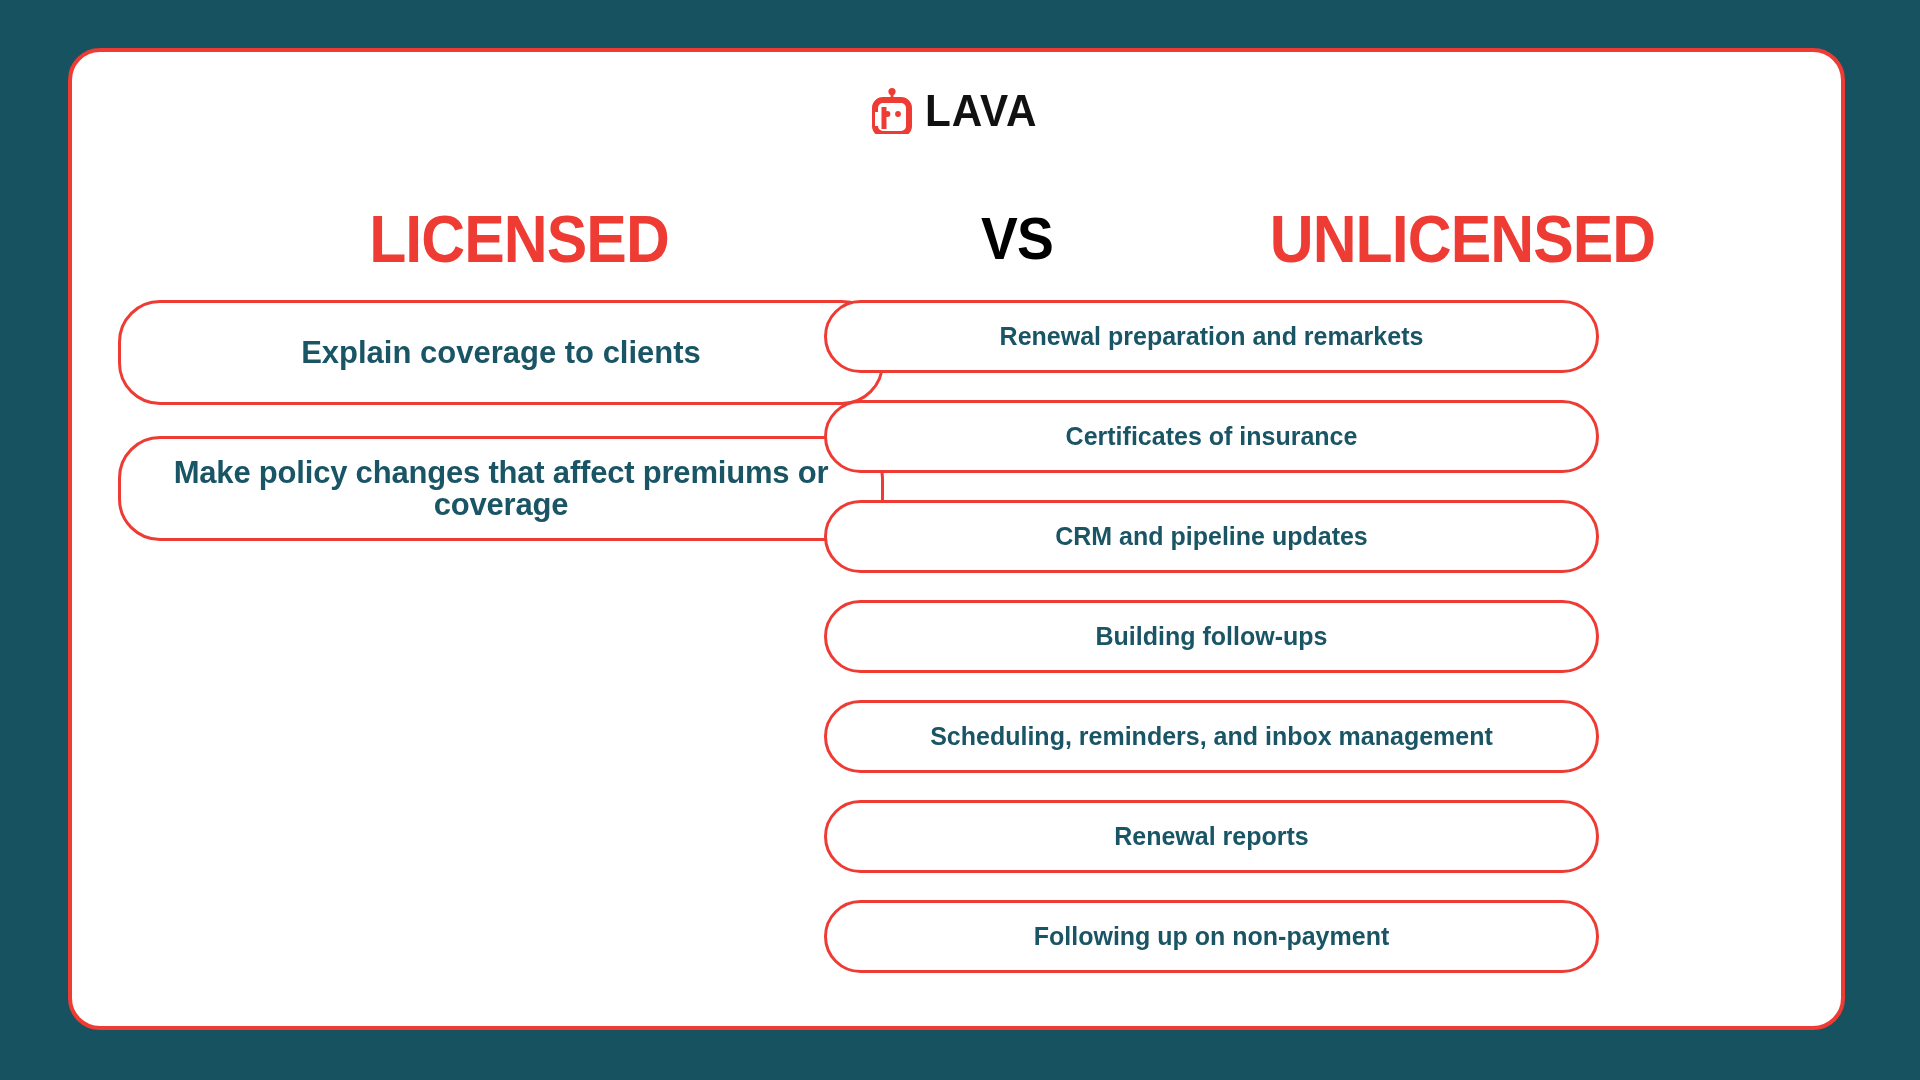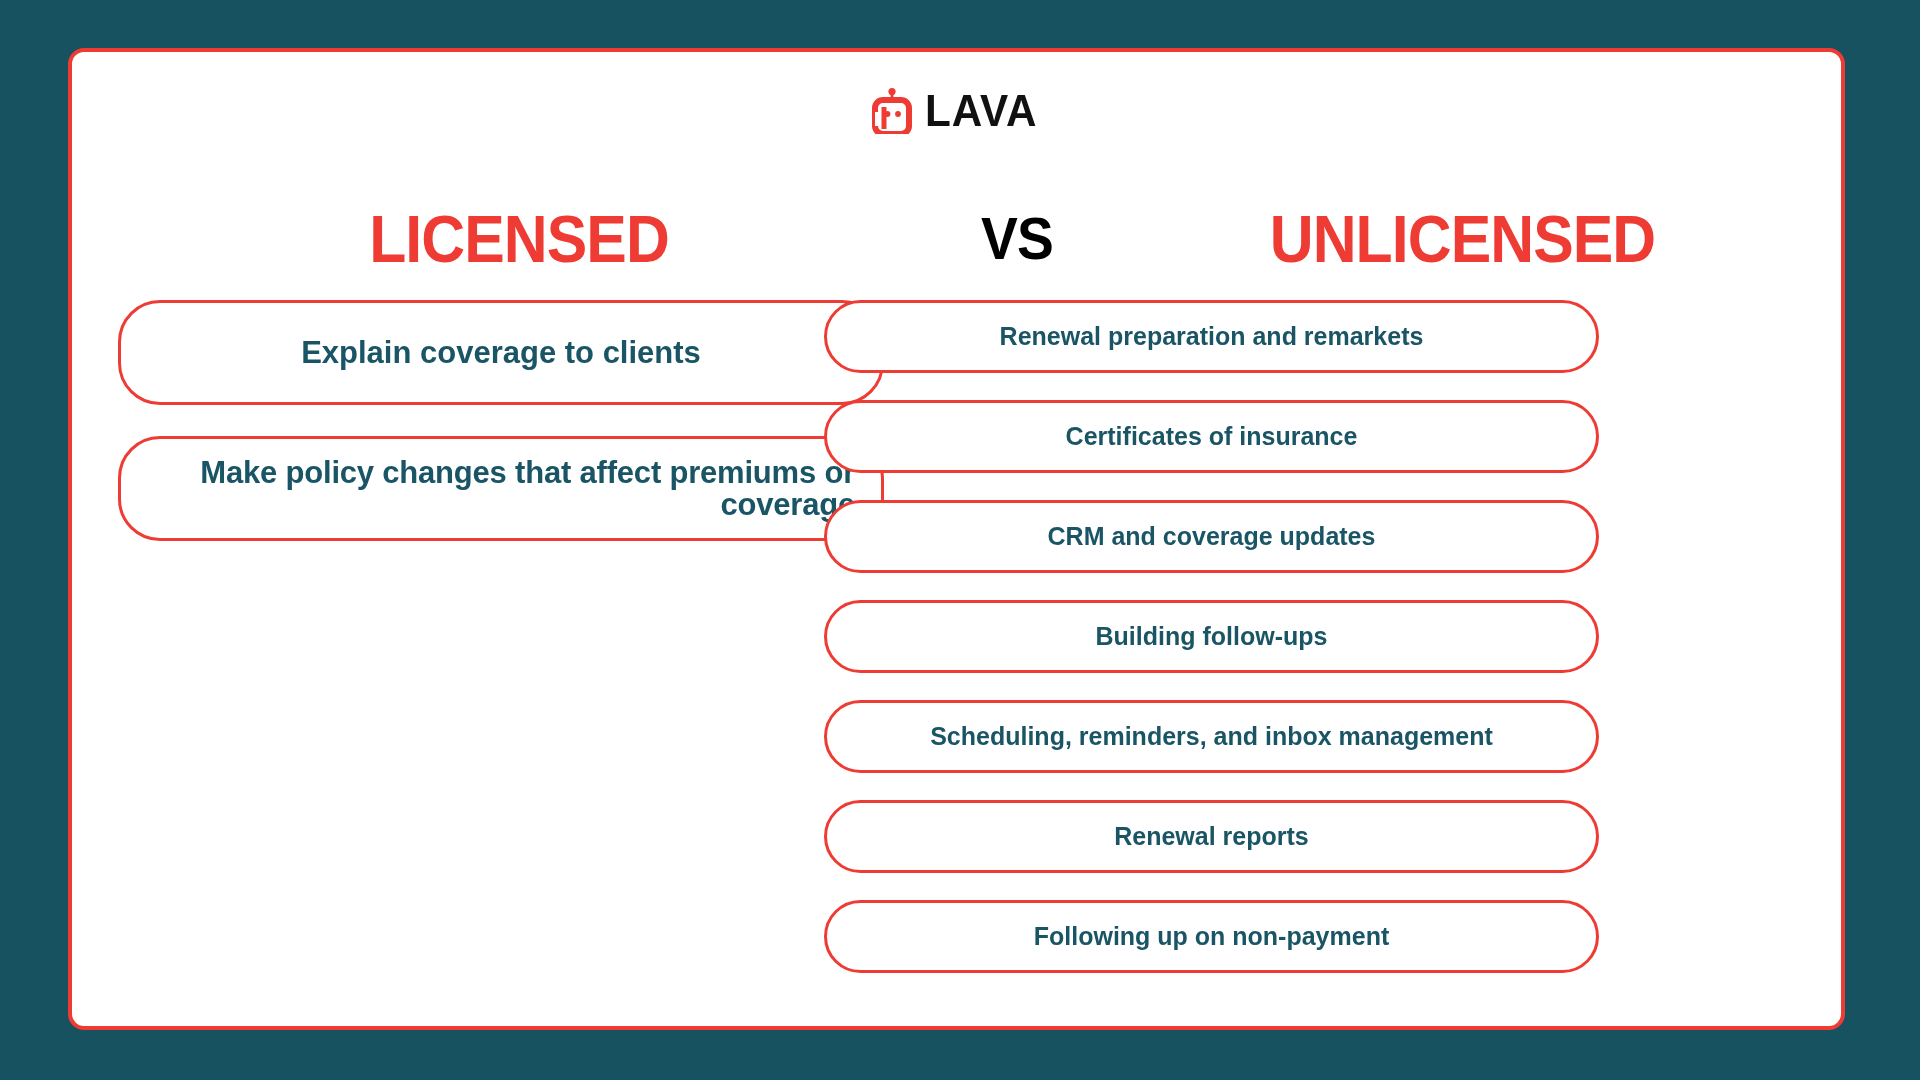--- a/index.html
+++ b/index.html
@@ -12,21 +12,21 @@
     font-family:"Liberation Sans", sans-serif;
     display:flex; align-items:center; justify-content:center;
   }
 
   .card {
     position:absolute;
     left:68px; top:48px;
     width:1777px; height:982px;
     background:#FFFFFF;
     border:4px solid #EE3B33;
-    border-radius:16px;
+    border-radius:32px;
   }
 
   
   .logo-row {
     position:absolute;
     left:0; top:36px; width:100%;
     display:flex; align-items:center; justify-content:center; gap:11px;
   }
   .logo-mark { width:44px; height:46px; display:block; }
   .logo-word {
@@ -86,21 +86,21 @@
   .col-right {
     position:absolute;
     left:752px; top:0;
     width:775px;
   }
 
   .item {
     border:3px solid #EE3B33;
     background:#FFFFFF;
     display:flex; align-items:center; justify-content:center;
-    text-align:right;
+    text-align:center;
     color:#1A5566;
     font-weight:bold;
   }
 
   .col-left .item {
     border-radius:42px;
     height:105px;
     margin-bottom:31px;
     font-size:31px;
     line-height:1.02;
@@ -146,21 +146,21 @@
   <div class="columns">
 
     <div class="col-left">
       <div class="item">Explain coverage to clients</div>
       <div class="item two-line">Make policy changes that affect premiums or coverage</div>
     </div>
 
     <div class="col-right">
       <div class="item">Renewal preparation and remarkets</div>
       <div class="item">Certificates of insurance</div>
-      <div class="item">CRM and coverage updates</div>
+      <div class="item">CRM and pipeline updates</div>
       <div class="item">Building follow-ups</div>
       <div class="item">Scheduling, reminders, and inbox management</div>
       <div class="item">Renewal reports</div>
       <div class="item">Following up on non-payment</div>
     </div>
 
   </div>
 </div>
 
 </body></html>

